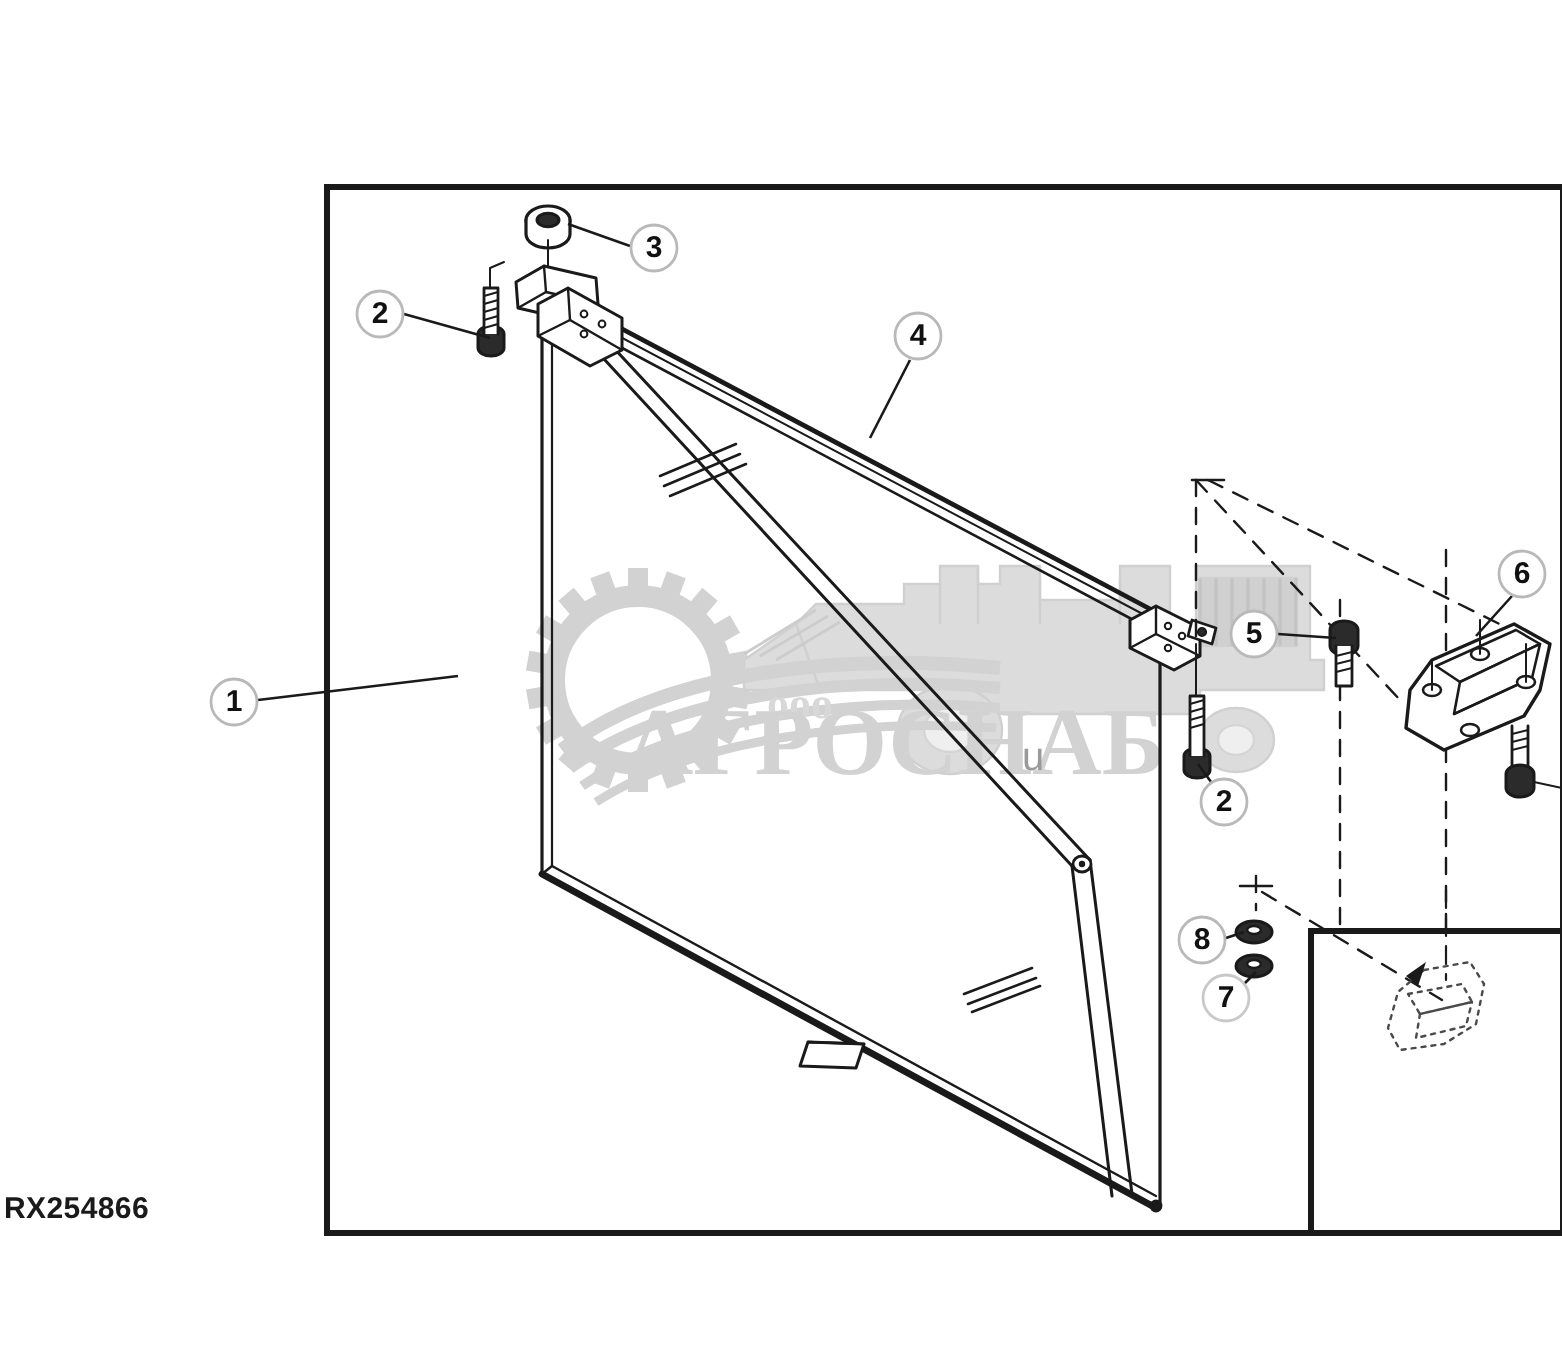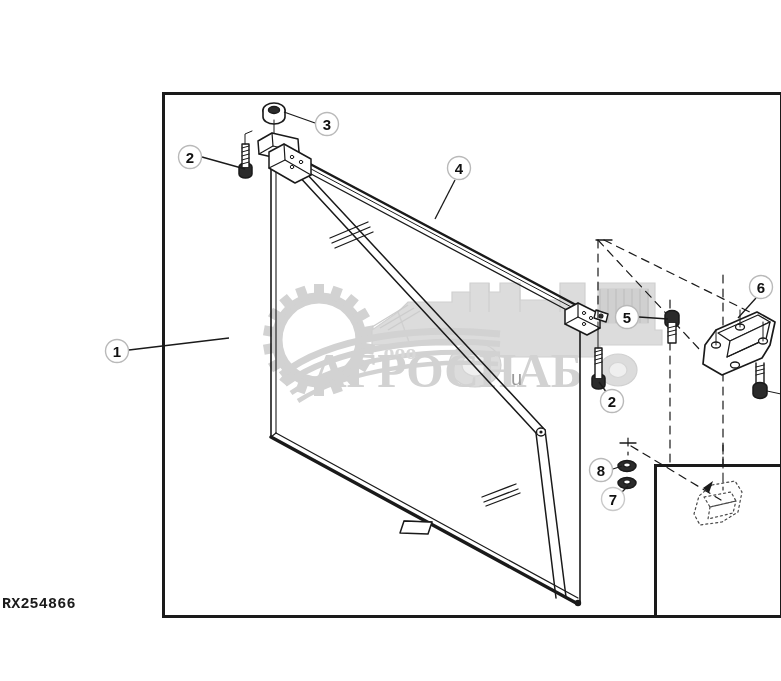--- a/index.html
+++ b/index.html
@@ -21,21 +21,21 @@
     position: absolute;
     left: 0;
     top: 0;
     width: 781px;
     height: 681px;
   }
   .part-number-label {
     position: absolute;
     left: 2px;
     top: 596px;
-    font-family: Liberation Mono, monospace;
+    font-family: Liberation Sans, sans-serif;
     font-size: 15px;
     font-weight: bold;
     color: #1a1a1a;
     letter-spacing: 0.2px;
     white-space: nowrap;
   }
   .callout-text {
     font-family: "Liberation Sans", sans-serif;
     font-size: 15px;
     font-weight: bold;

